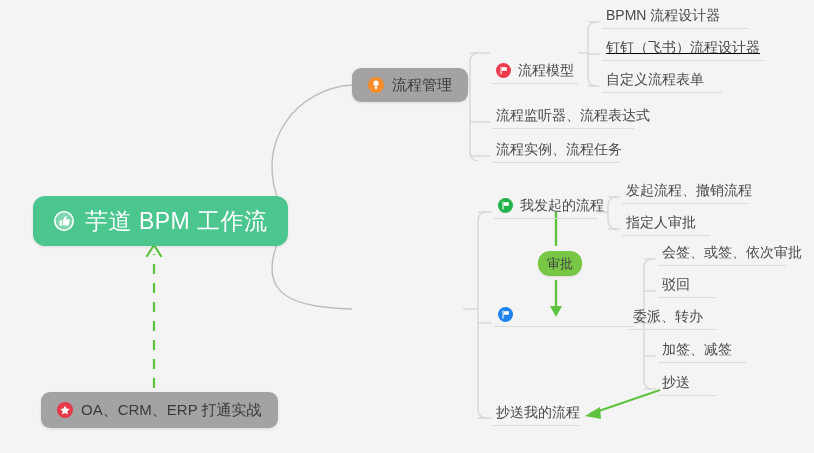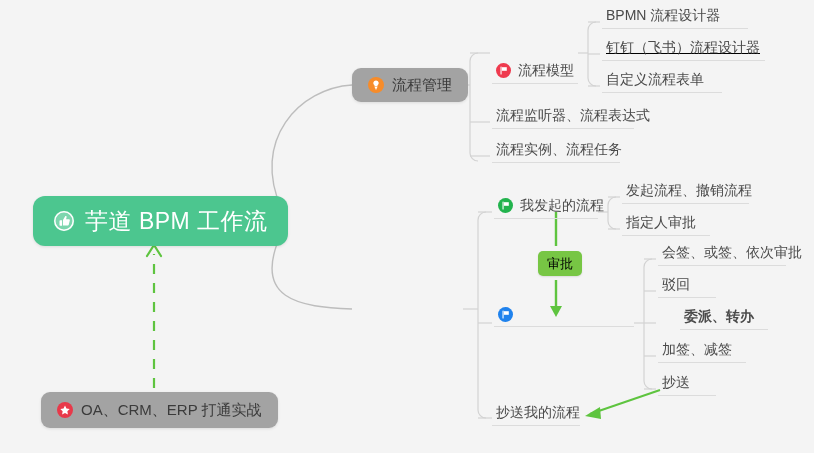--- a/index.html
+++ b/index.html
@@ -60,22 +60,22 @@
   }
   .badge svg{display:block;}
   .badge-16{width:16px;height:16px;}
   .badge-15{width:15px;height:15px;}
   .badge-22{width:22px;height:22px;}
 
   
   .tag-box{
     position:absolute;
     background:#77c644;
-    border-radius:5px;
-    color:#000000;
+    border-radius:12px;
+    color:#404040;
     font-size:13px;
     padding:5px 9px;
     line-height:15px;
     white-space:nowrap;
     box-shadow:0 1px 2px rgba(0,0,0,.10);
   }
 </style>
 </head>
 <body>
 
@@ -213,21 +213,21 @@
       </svg>
     </span>
   </div>
 
   <div class="leaf-node" style="left:658px;top:243px;width:128px;">
     <span class="leaf-label">会签、或签、依次审批</span>
   </div>
   <div class="leaf-node" style="left:658px;top:275px;width:58px;">
     <span class="leaf-label">驳回</span>
   </div>
-  <div class="leaf-node" style="left:680px;top:307px;width:88px;font-weight:bold;">
+  <div class="leaf-node" style="left:629px;top:307px;width:88px;">
     <span class="leaf-label">委派、转办</span>
   </div>
   <div class="leaf-node" style="left:658px;top:340px;width:88px;">
     <span class="leaf-label">加签、减签</span>
   </div>
   <div class="leaf-node" style="left:658px;top:373px;width:58px;align-items:center;">
     <span class="leaf-label">抄送</span>
   </div>
 
   <div class="leaf-node" style="left:492px;top:403px;width:88px;">

